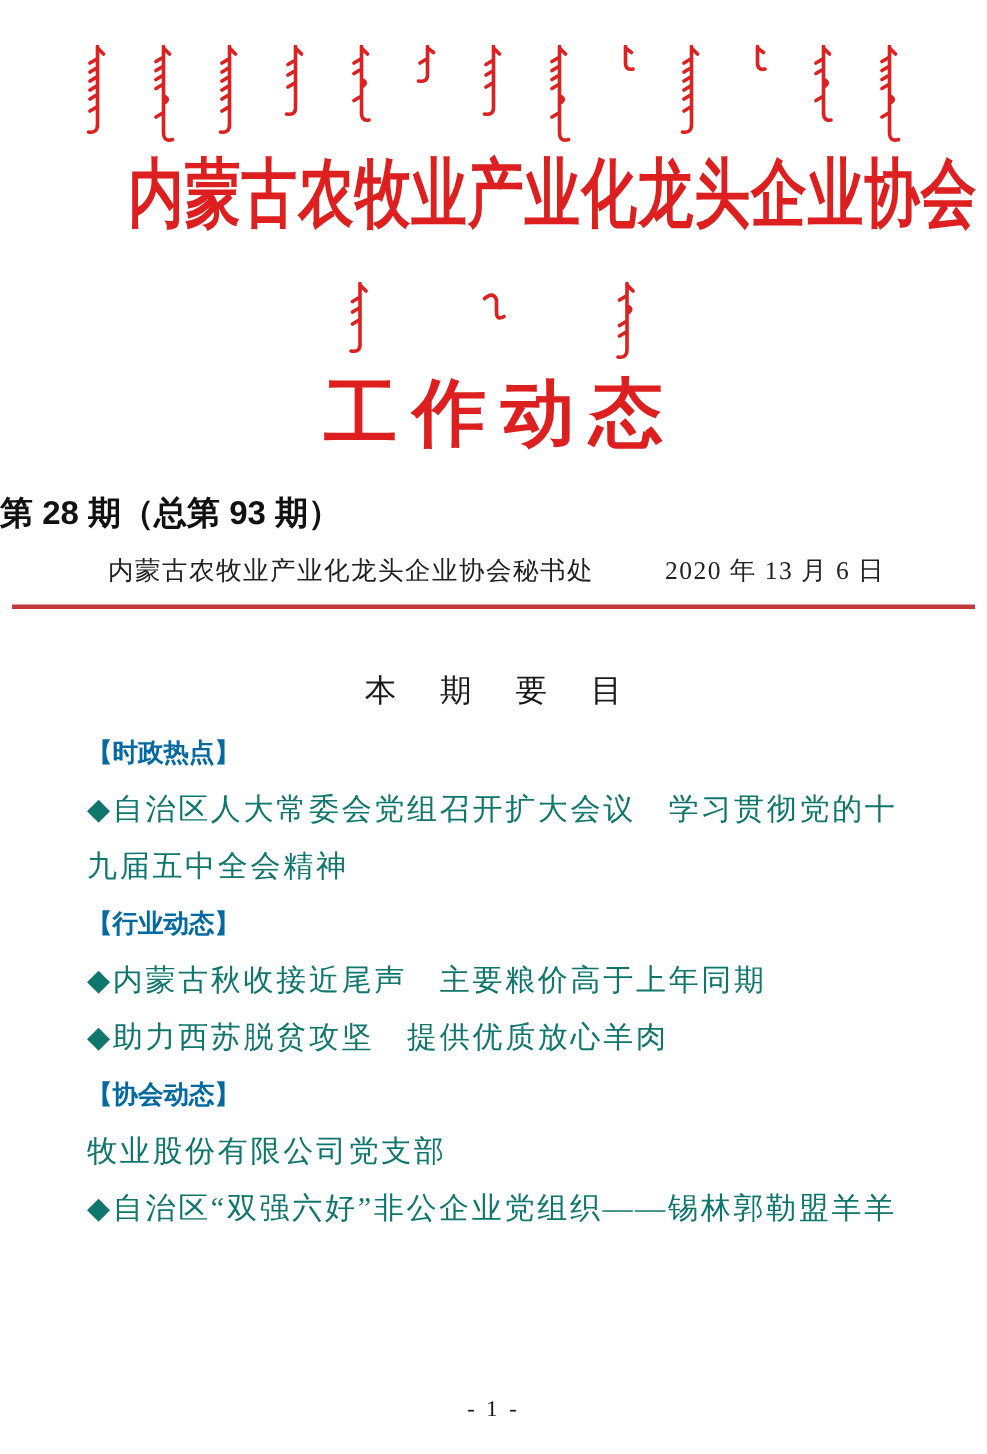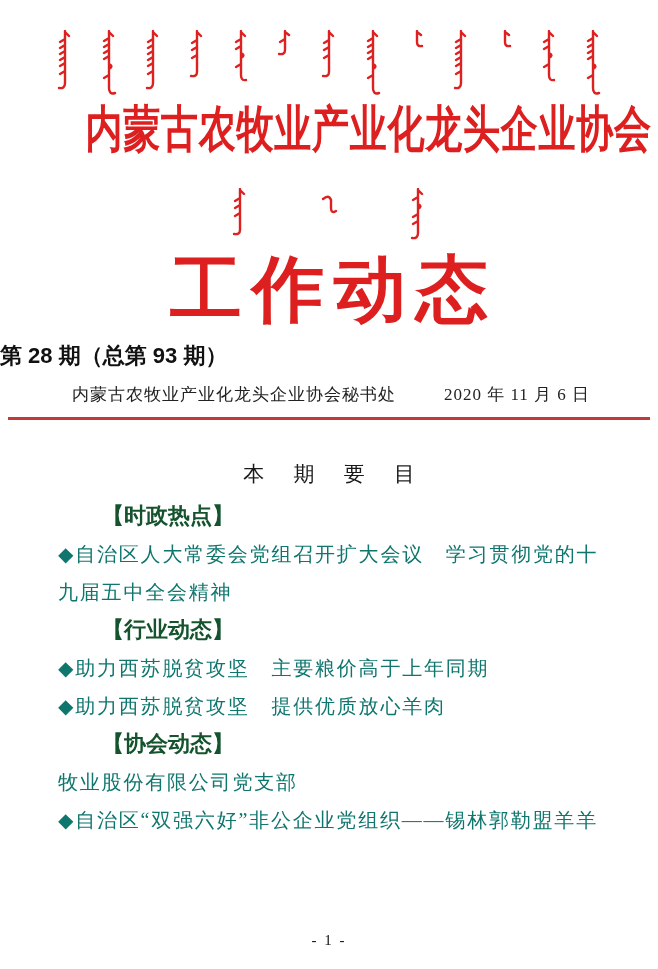--- a/index.html
+++ b/index.html
@@ -24,24 +24,24 @@
     color:#dd1f1f;
     font-weight:bold;
     font-size:50px;
     line-height:54px;
     white-space:nowrap;
     transform:scaleX(0.74);
     transform-origin:center;
     letter-spacing:1px;
   }
   .bulletin-title{
-    margin-top:16px;
+    margin-top:2px;
     color:#dd1f1f;
     font-weight:bold;
-    font-size:72px;
+    font-size:49px;
     line-height:64px;
     letter-spacing:10px;
     padding-left:10px; 
     white-space:nowrap;
   }
   
   .issue-line{
     margin-top:20px;
     font-weight:bold;
     color:#111;
@@ -70,23 +70,22 @@
     text-align:center;
     font-size:21px;color:#1a1a1a;
     letter-spacing:12px;
     padding-left:12px;
     line-height:38px;
     margin-bottom:4px;
   }
   .toc-header{
     font-family:"Liberation Sans","DejaVu Sans",sans-serif;
     font-weight:bold;
-    font-size:22px;color:#14532d;
+    font-size:17px;color:#0369a1;
     line-height:38px;
-    margin-left:44px;
   }
   .toc-line{
     font-size:20px;color:#0f766e;
     letter-spacing:1.8px;
     line-height:38px;
     white-space:nowrap;
   }
   
   .page-number{
     position:absolute;left:0;right:0;bottom:8px;
@@ -158,34 +157,34 @@
         </svg>
     </div>
 
     <div class="bulletin-title">工作动态</div>
   </div>
 
   <div class="issue-line">第 28 期（总第 93 期）</div>
 
   <div class="info-row">
     <span>内蒙古农牧业产业化龙头企业协会秘书处</span>
-    <span>2020 年 11 月 6 日</span>
+    <span>2020 年 13 月 6 日</span>
   </div>
 
   <hr class="red-rule">
 
   <div class="toc">
     <div class="toc-title">本 期 要 目</div>
 
     <div class="toc-header">【时政热点】</div>
     <div class="toc-line">◆自治区人大常委会党组召开扩大会议　学习贯彻党的十</div>
     <div class="toc-line">九届五中全会精神</div>
 
     <div class="toc-header">【行业动态】</div>
-    <div class="toc-line">◆助力西苏脱贫攻坚　主要粮价高于上年同期</div>
+    <div class="toc-line">◆内蒙古秋收接近尾声　主要粮价高于上年同期</div>
     <div class="toc-line">◆助力西苏脱贫攻坚　提供优质放心羊肉</div>
 
     <div class="toc-header">【协会动态】</div>
     <div class="toc-line">牧业股份有限公司党支部</div>
     <div class="toc-line">◆自治区“双强六好”非公企业党组织——锡林郭勒盟羊羊</div>
   </div>
 
   <div class="page-number">- 1 -</div>
 
 </div>

